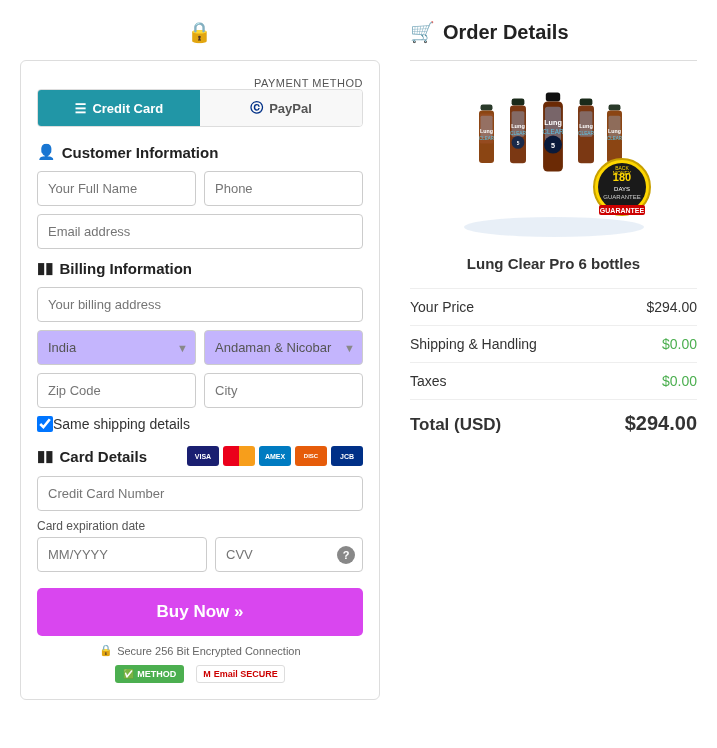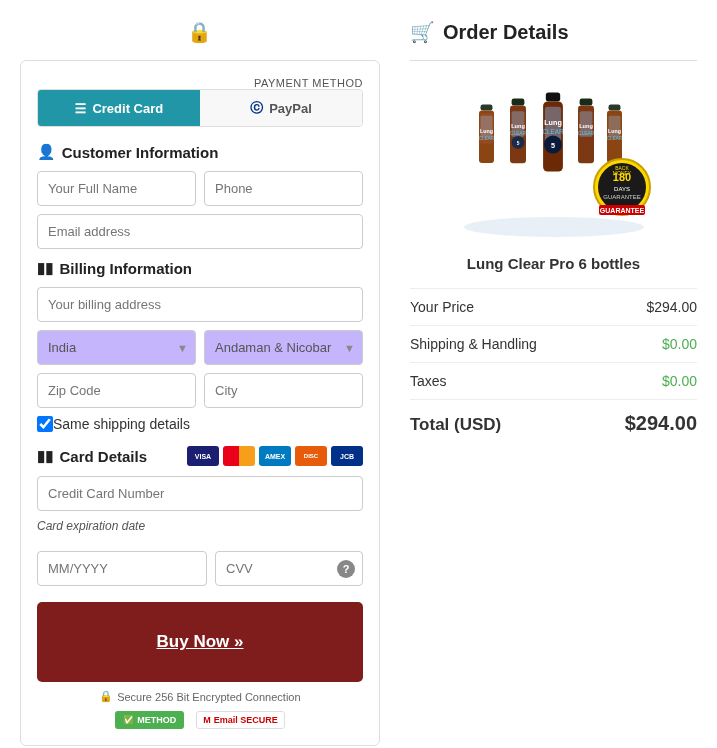--- a/index.html
+++ b/index.html
@@ -185,37 +185,35 @@
       font-size: 11px;
       font-weight: 700;
       display: flex;
       align-items: center;
       justify-content: center;
       cursor: pointer;
     }
     .expiry-label {
       font-size: 12px;
       color: #555;
-      margin-bottom: 18px;
+      margin-bottom: 4px;
       margin-top: 8px;
-      font-style: italic;
     }
     .buy-btn {
       width: 100%;
-      padding: 30px;
-      background: #7f1d1d;
+      padding: 14px;
+      background: #d946ef;
       color: #fff;
       border: none;
       border-radius: 5px;
       font-size: 17px;
       font-weight: 700;
       cursor: pointer;
       margin-top: 12px;
       margin-bottom: 8px;
-      text-decoration: underline;
     }
     .secure-note {
       text-align: center;
       font-size: 11px;
       color: #666;
       margin-bottom: 8px;
       display: flex;
       align-items: center;
       justify-content: center;
       gap: 4px;

